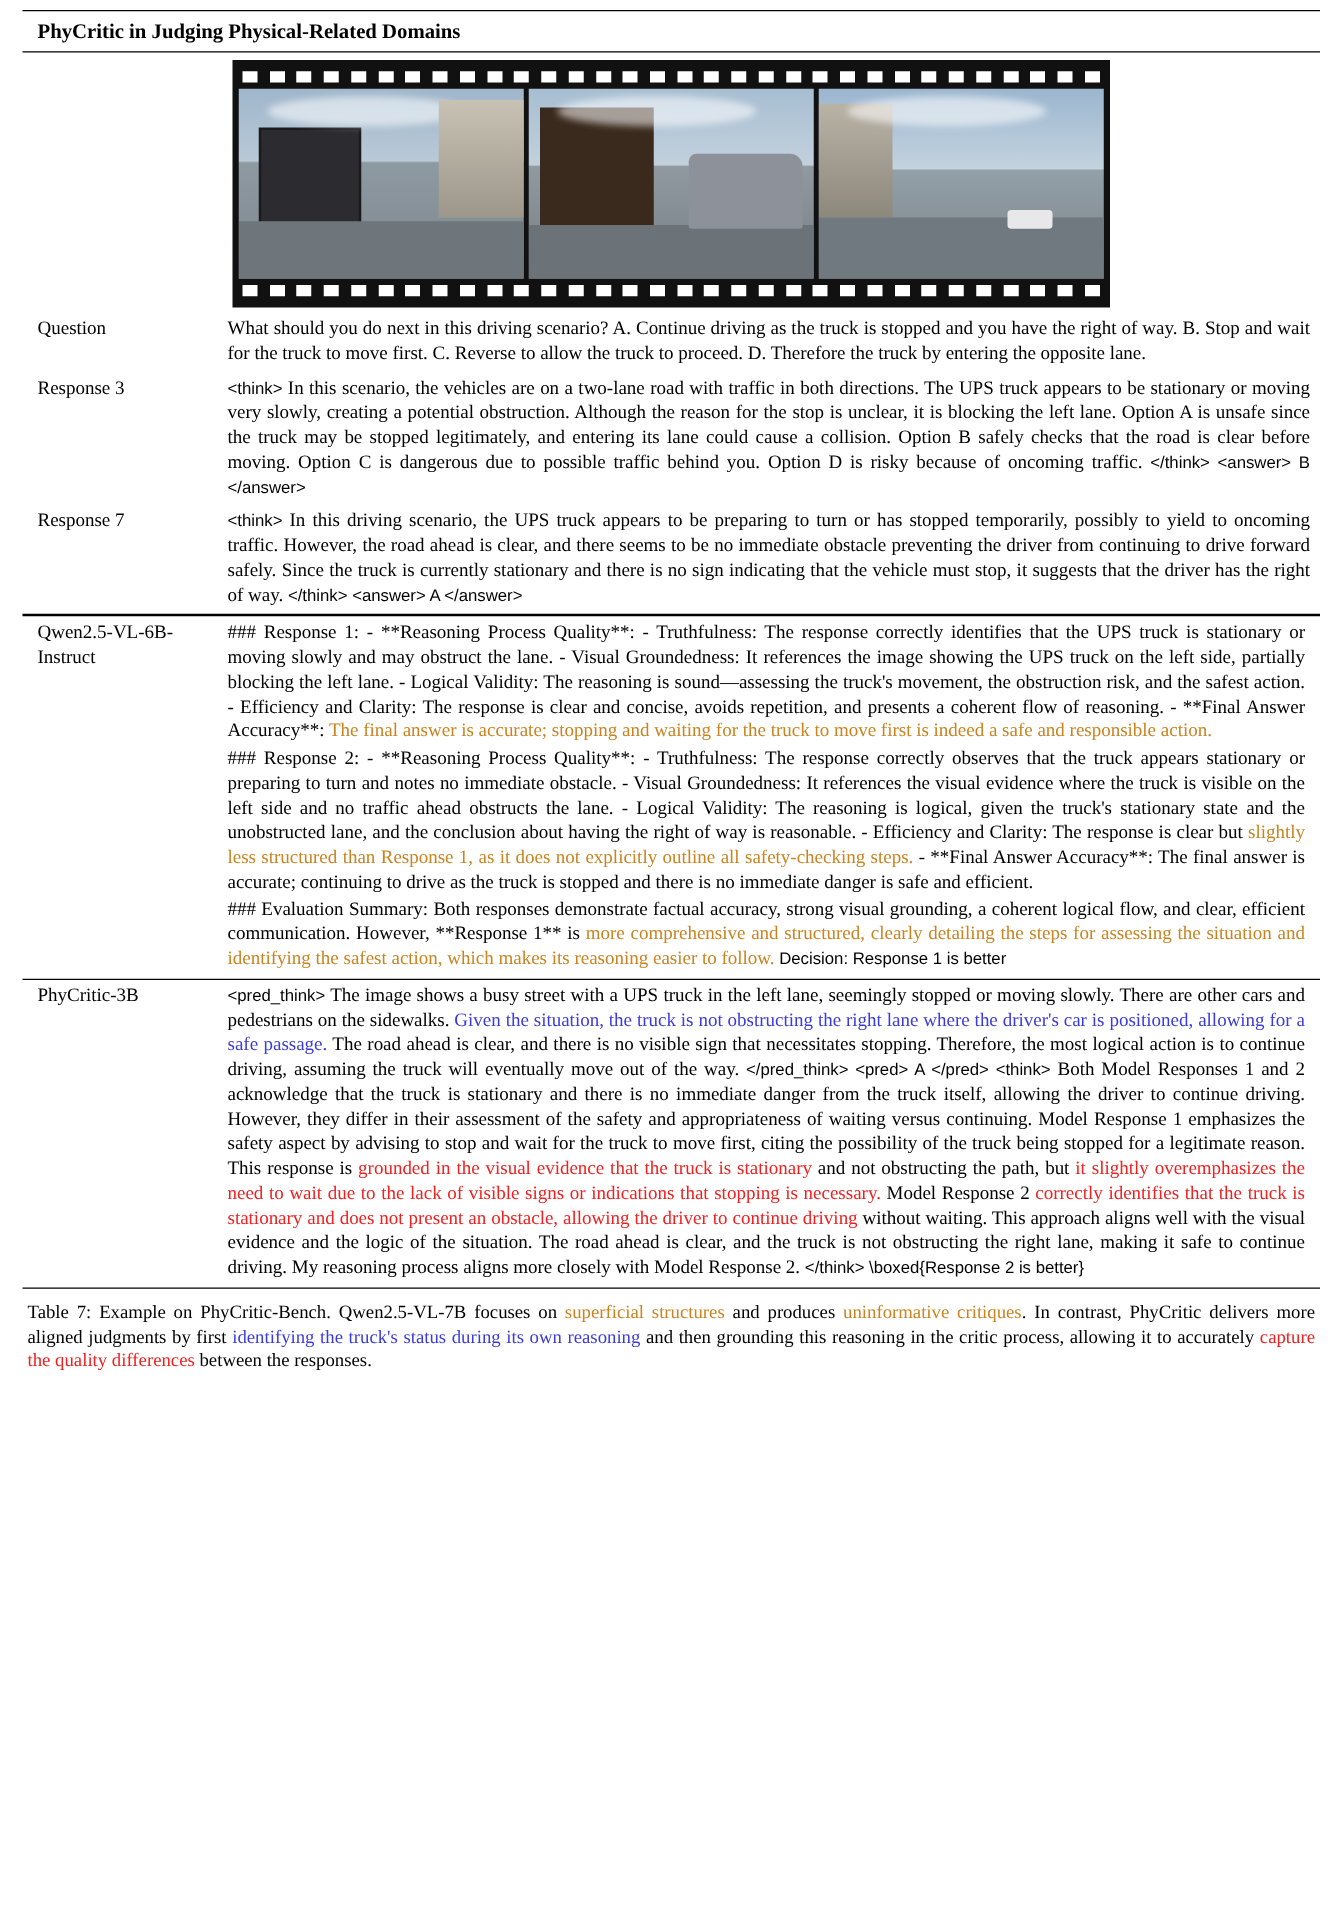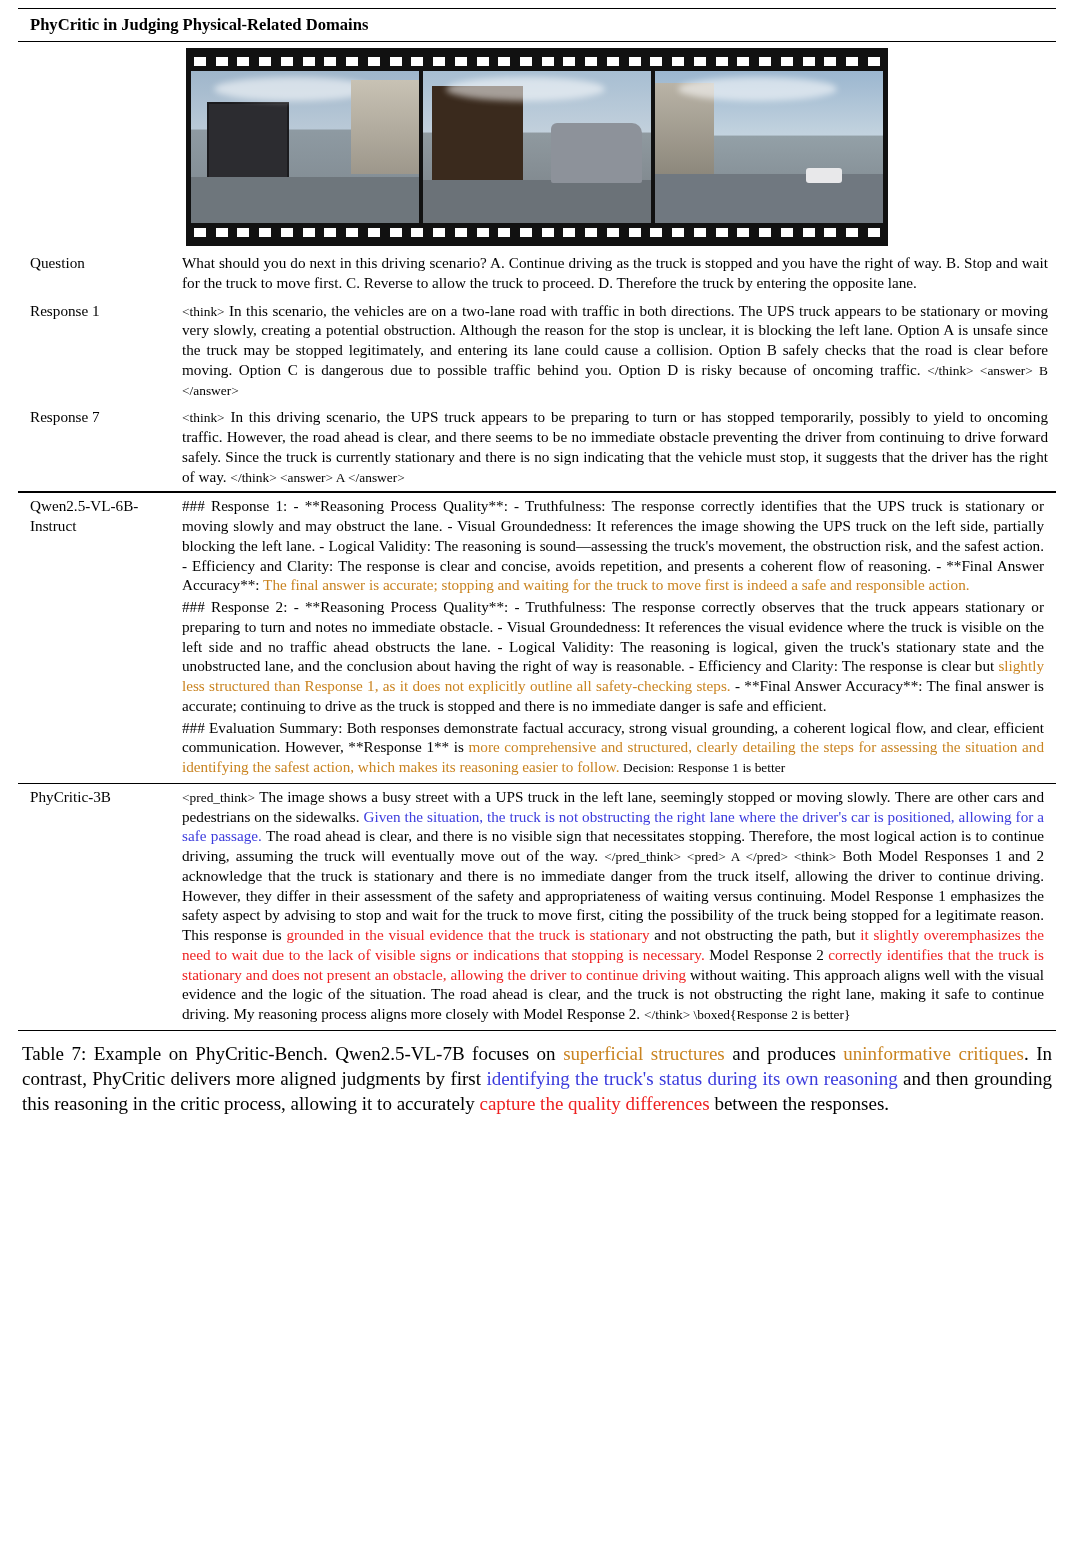--- a/index.html
+++ b/index.html
@@ -44,21 +44,21 @@
   }
   td.content {
     padding-right: 8px;
   }
   .title {
     font-weight: bold;
     font-size: 16.6px;
     padding: 6px 0 6px 12px;
   }
   .mono {
-    font-family: Liberation Serif, serif;
+    font-family: Liberation Sans, sans-serif;
     font-size: 13.4px;
   }
   .orange { color: #c98320; }
   .blue   { color: #3b3bdd; }
   .red    { color: #ee2020; }
   .justify { text-align: justify; }
   .para { margin: 0 4px 1px 0; }
   .para + .para { margin-top: 2px; }
 
   
@@ -144,21 +144,21 @@
   .f3 .road{
     position:absolute; left:0; bottom:0; width:100%; height:32%;
     background:#707880;
   }
   .sky-cloud {
     position:absolute; left:10%; top:4%; width:70%; height:16%;
     background:rgba(255,255,255,.55); border-radius:50%;
     filter: blur(3px);
   }
   .caption {
-    font-size: 19px;
+    font-size: 15px;
     line-height: 1.32;
     text-align: justify;
     padding: 0 4px;
   }
 </style>
 </head>
 <body>
 
 <div class="page">
 
@@ -255,21 +255,21 @@
     </div>
   </div>
 
   <table class="tbl">
     <tbody>
         <tr>
       <td class="label">Question</td>
       <td class="content justify">What should you do next in this driving scenario? A. Continue driving as the truck is stopped and you have the right of way. B. Stop and wait for the truck to move first. C. Reverse to allow the truck to proceed. D. Therefore the truck by entering the opposite lane.</td>
     </tr>
     <tr>
-      <td class="label">Response 1</td>
+      <td class="label">Response 3</td>
       <td class="content justify"><span class="mono">&lt;think&gt;</span><span> In this scenario, the vehicles are on a two-lane road with traffic in both directions. The UPS truck appears to be stationary or moving very slowly, creating a potential obstruction. Although the reason for the stop is unclear, it is blocking the left lane. Option A is unsafe since the truck may be stopped legitimately, and entering its lane could cause a collision. Option B safely checks that the road is clear before moving. Option C is dangerous due to possible traffic behind you. Option D is risky because of oncoming traffic. </span><span class="mono">&lt;/think&gt; &lt;answer&gt; B &lt;/answer&gt;</span></td>
     </tr>
     <tr>
       <td class="label">Response 7</td>
       <td class="content justify"><span class="mono">&lt;think&gt;</span><span> In this driving scenario, the UPS truck appears to be preparing to turn or has stopped temporarily, possibly to yield to oncoming traffic. However, the road ahead is clear, and there seems to be no immediate obstacle preventing the driver from continuing to drive forward safely. Since the truck is currently stationary and there is no sign indicating that the vehicle must stop, it suggests that the driver has the right of way. </span><span class="mono">&lt;/think&gt; &lt;answer&gt; A &lt;/answer&gt;</span></td>
     </tr>
   </tbody>
     </table>
 
   <div class="rule-thin"></div>

